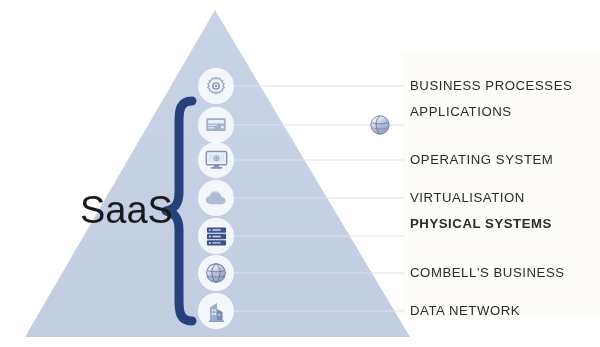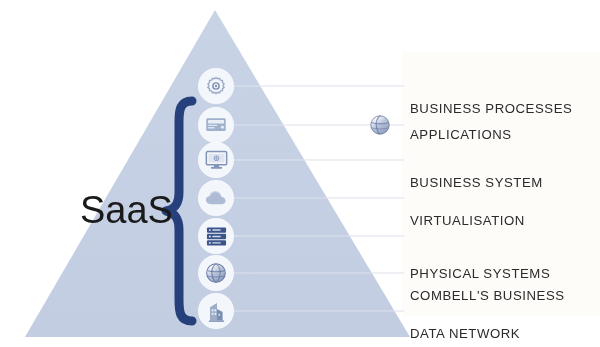--- a/index.html
+++ b/index.html
@@ -31,21 +31,20 @@
     position: absolute;
     left: 410px;
     font-size: 13.2px;
     letter-spacing: 0.55px;
     color: #2b2b2b;
     white-space: nowrap;
     font-family: "Liberation Sans", sans-serif;
     font-weight: 400;
     line-height: 1;
     transform: translateY(-50%);
-    margin-top: 23px;
   }
   .icon-badge {
     position: absolute;
     width: 34px;
     height: 34px;
     border-radius: 50%;
     background: #f3f6fb;
     transform: translate(-50%, -50%);
     display: flex;
     align-items: center;
@@ -204,19 +203,19 @@
   <svg class="float-icon" style="left:380px; top:125px;" viewBox="0 0 24 24">
     <circle cx="12" cy="12" r="10" fill="url(#ballGrad)"></circle>
     <path d="M12 2 C8.3 5.2 7.4 9 8 12.9 C8.6 17 10.2 20.6 12 22" fill="none" stroke="#5a6d9c" stroke-width="1.2" opacity="0.7"></path>
     <path d="M2.6 9.4 C7 11.3 17 11.3 21.4 9.4" fill="none" stroke="#5a6d9c" stroke-width="1.2" opacity="0.65"></path>
     <path d="M2.3 15 C7 16.7 17 16.7 21.7 15" fill="none" stroke="#5a6d9c" stroke-width="1" opacity="0.5"></path>
     <circle cx="12" cy="12" r="10" fill="none" stroke="#72829f" stroke-width="1"></circle>
   </svg>
 
   <div class="label" style="top:86px;">BUSINESS PROCESSES</div>
   <div class="label" style="top:112px;">APPLICATIONS</div>
-  <div class="label" style="top:160px;">BUSINESS SYSTEM</div>
+  <div class="label" style="top:160px;">OPERATING SYSTEM</div>
   <div class="label" style="top:198px;">VIRTUALISATION</div>
-  <div class="label" style="top:251px;">PHYSICAL SYSTEMS</div>
+  <div class="label" style="top:224px;font-weight:bold;">PHYSICAL SYSTEMS</div>
   <div class="label" style="top:273px;">COMBELL'S BUSINESS</div>
   <div class="label" style="top:311px;">DATA NETWORK</div>
 
 </div>
 
 </body></html>

